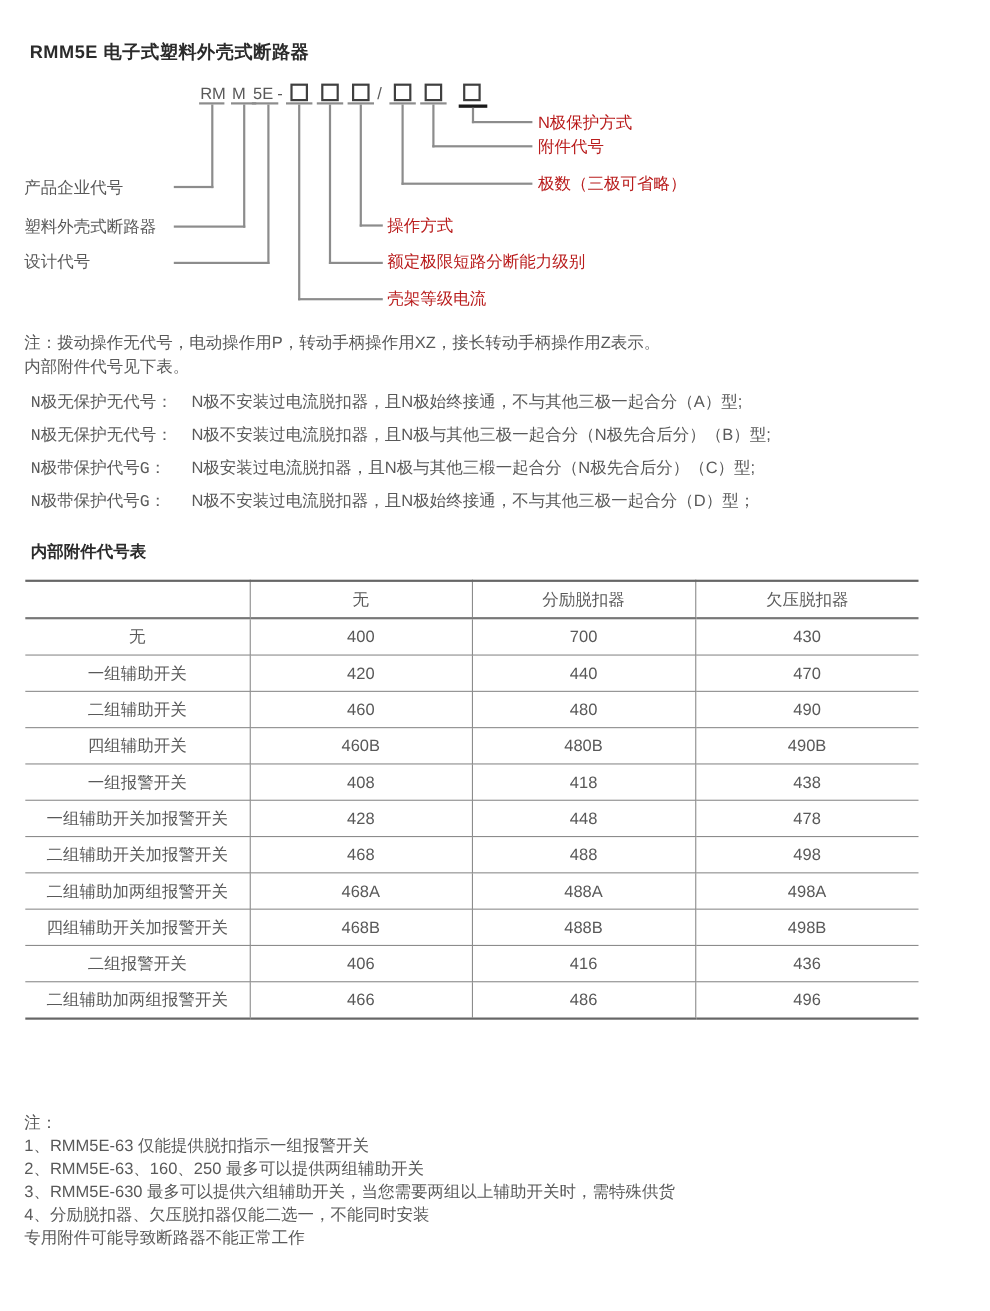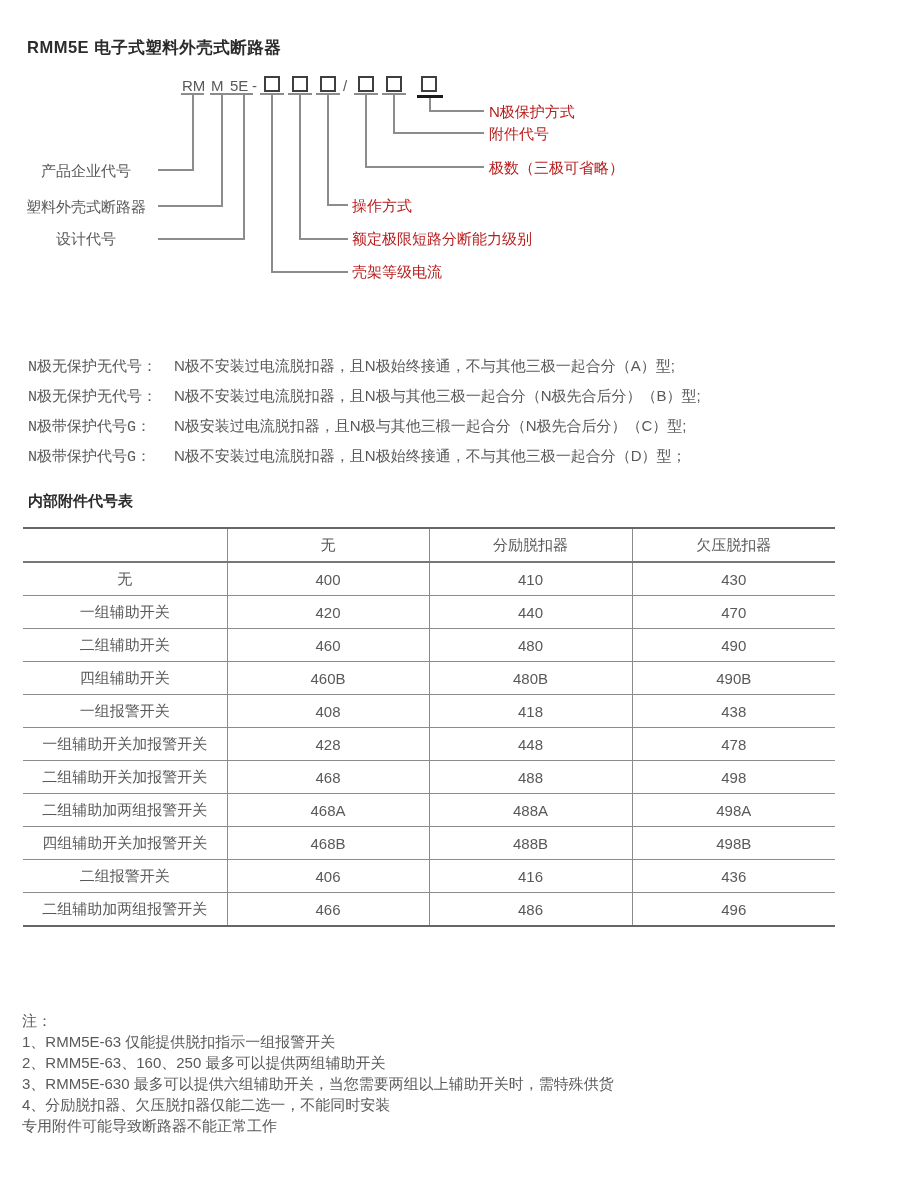--- a/index.html
+++ b/index.html
@@ -8,21 +8,21 @@
     font-family:"Liberation Sans","DejaVu Sans",sans-serif;color:#595959;
   }
   .title{position:absolute;left:27px;top:37px;font-size:16.5px;font-weight:bold;color:#2b2b2b;letter-spacing:.5px;}
   
   .diagram{position:absolute;left:0;top:0;width:900px;height:300px;}
   .mp{position:absolute;top:77px;font-size:15px;color:#595959;}
   .box{position:absolute;top:76px;width:12px;height:12px;border:2px solid #3f3f3f;background:#fff;}
   .lh{position:absolute;height:2px;background:#8c8c8c;}
   .lh.dark{background:#1a1a1a;}
   .lv{position:absolute;width:2px;background:#8c8c8c;}
-  .lbl-l{position:absolute;left:22px;width:128px;text-align:center;font-size:15px;line-height:15px;color:#595959;white-space:nowrap;}
+  .lbl-l{position:absolute;left:22px;width:128px;text-align:left;font-size:15px;line-height:15px;color:#595959;white-space:nowrap;}
   .lbl-r{position:absolute;font-size:15px;line-height:15px;color:#b91c1c;white-space:nowrap;}
   
   .topnote{position:absolute;left:22px;top:301px;font-size:15px;line-height:22px;color:#595959;}
   .topnote p{margin:0;}
   .nrow{position:absolute;left:28px;font-size:15px;line-height:15px;color:#595959;white-space:nowrap;}
   .nlabel{display:inline-block;width:146px;font-family:Liberation Mono, monospace;}
   .sec-title{position:absolute;left:28px;top:492px;font-size:15px;font-weight:bold;color:#2b2b2b;}
   
   .tbl{position:absolute;left:23px;top:527px;}
   table{border-collapse:collapse;table-layout:fixed;width:812px;font-size:15px;color:#595959;border-top:2px solid #666666;}
@@ -93,20 +93,24 @@
     <span class="lbl-l" style="top:231px">设计代号</span>
 
     <span class="lbl-r" style="left:489px;top:104px">N极保护方式</span>
     <span class="lbl-r" style="left:489px;top:126px">附件代号</span>
     <span class="lbl-r" style="left:489px;top:160px">极数（三极可省略）</span>
     <span class="lbl-r" style="left:352px;top:198px">操作方式</span>
     <span class="lbl-r" style="left:352px;top:231px">额定极限短路分断能力级别</span>
     <span class="lbl-r" style="left:352px;top:264px">壳架等级电流</span>
   </div>
 
+  <div class="topnote">
+    <p>注：拨动操作无代号，电动操作用P，转动手柄操作用XZ，接长转动手柄操作用Z表示。</p>
+    <p>内部附件代号见下表。</p>
+  </div>
 
   <div class="nrow" style="top:358px">
     <span class="nlabel">N极无保护无代号：</span><span>N极不安装过电流脱扣器，且N极始终接通，不与其他三极一起合分（A）型;</span>
   </div>
   <div class="nrow" style="top:388px">
     <span class="nlabel">N极无保护无代号：</span><span>N极不安装过电流脱扣器，且N极与其他三极一起合分（N极先合后分）（B）型;</span>
   </div>
   <div class="nrow" style="top:418px">
     <span class="nlabel">N极带保护代号G：</span><span>N极安装过电流脱扣器，且N极与其他三椴一起合分（N极先合后分）（C）型;</span>
   </div>
@@ -129,21 +133,21 @@
           <th></th>
           <th>无</th>
           <th>分励脱扣器</th>
           <th>欠压脱扣器</th>
         </tr>
       </thead>
       <tbody>
         <tr>
           <td>无</td>
           <td>400</td>
-          <td>410</td>
+          <td>700</td>
           <td>430</td>
         </tr>
         <tr>
           <td>一组辅助开关</td>
           <td>420</td>
           <td>440</td>
           <td>470</td>
         </tr>
         <tr>
           <td>二组辅助开关</td>

